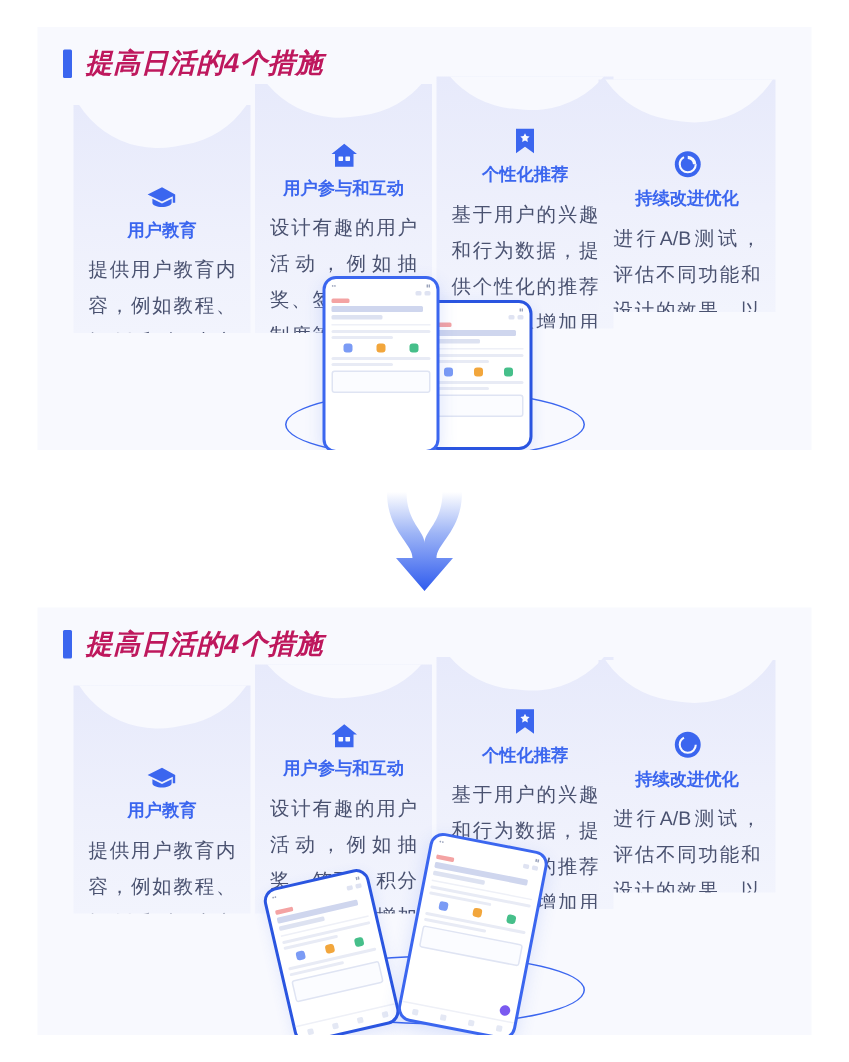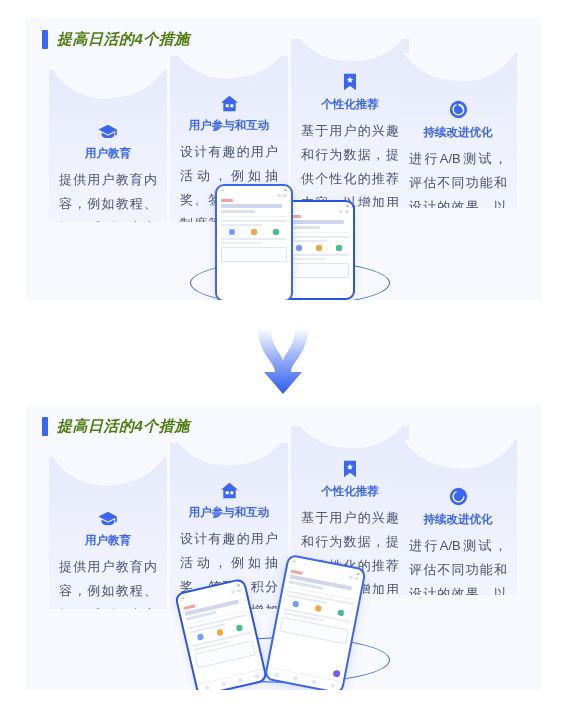--- a/index.html
+++ b/index.html
@@ -39,24 +39,24 @@
     align-items: center;
     gap: 9px;
   }
   .title-bar {
     width: 6px;
     height: 19px;
     background: #3b66ef;
     border-radius: 1px;
   }
   .title-text {
-    font-size: 15px;
+    font-size: 18px;
     font-weight: bold;
     font-style: italic;
-    color: #4d7c0f;
+    color: #be185d;
     letter-spacing: 0.5px;
     white-space: nowrap;
   }
 
   
   .cards {
     position: absolute;
     left: 0;
     top: 0;
     width: 516px;
@@ -107,21 +107,21 @@
     line-height: 1.85;
     color: #4a5270;
     text-align: justify;
     text-align-last: left;
     word-break: break-all;
   }
 
   
   .c0 { left: 24px;  top: 52px;  height: 152px; }
   .c1 { left: 145px; top: 38px;  height: 166px; }
-  .c2 { left: 266px; top: 21px;  height: 168px; }
+  .c2 { left: 266px; top: 33px;  height: 168px; }
   .c3 { left: 374px; top: 35px;  height: 155px; }
   .c0 .card-inner { padding-top: 44px; }
   .c1 .card-inner { padding-top: 30px; }
   .c2 .card-inner { padding-top: 26px; }
   .c3 .card-inner { padding-top: 40px; }
   .c0 .card-arc { transform: rotate(-10deg); }
   .c1 .card-arc { transform: rotate(-7deg);  top: -40px; }
   .c2 .card-arc { transform: rotate(5deg);   top: -40px; }
   .c3 .card-arc { transform: rotate(9deg);   top: -34px; }
 

